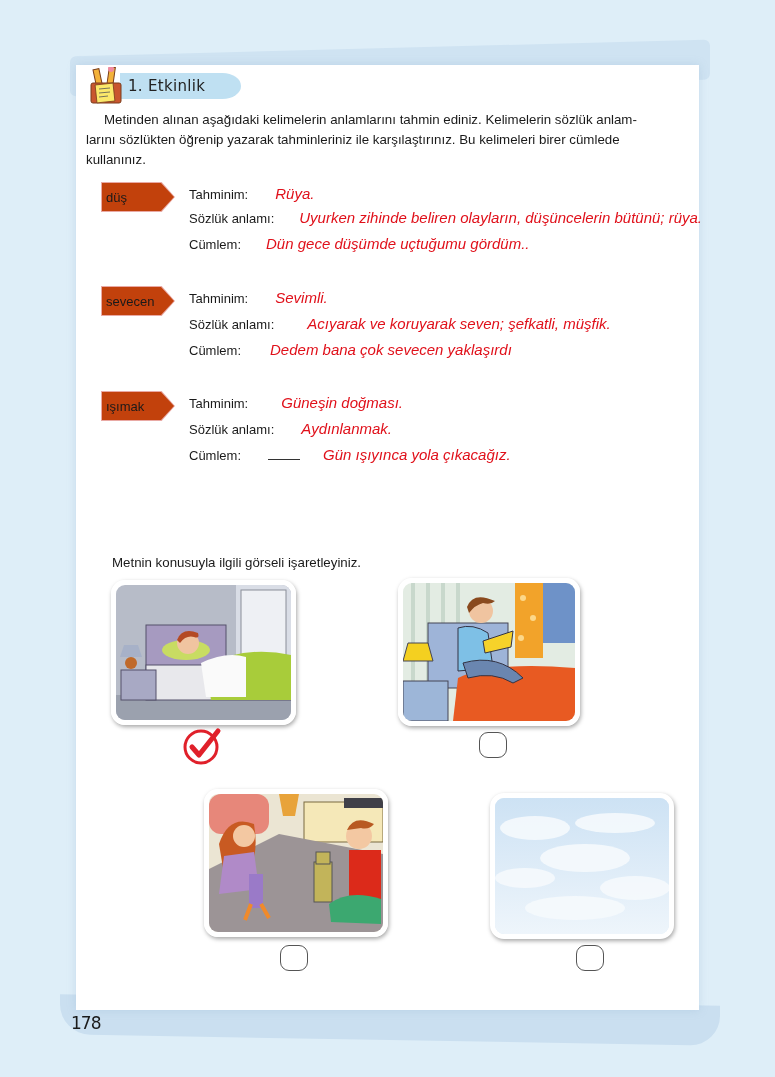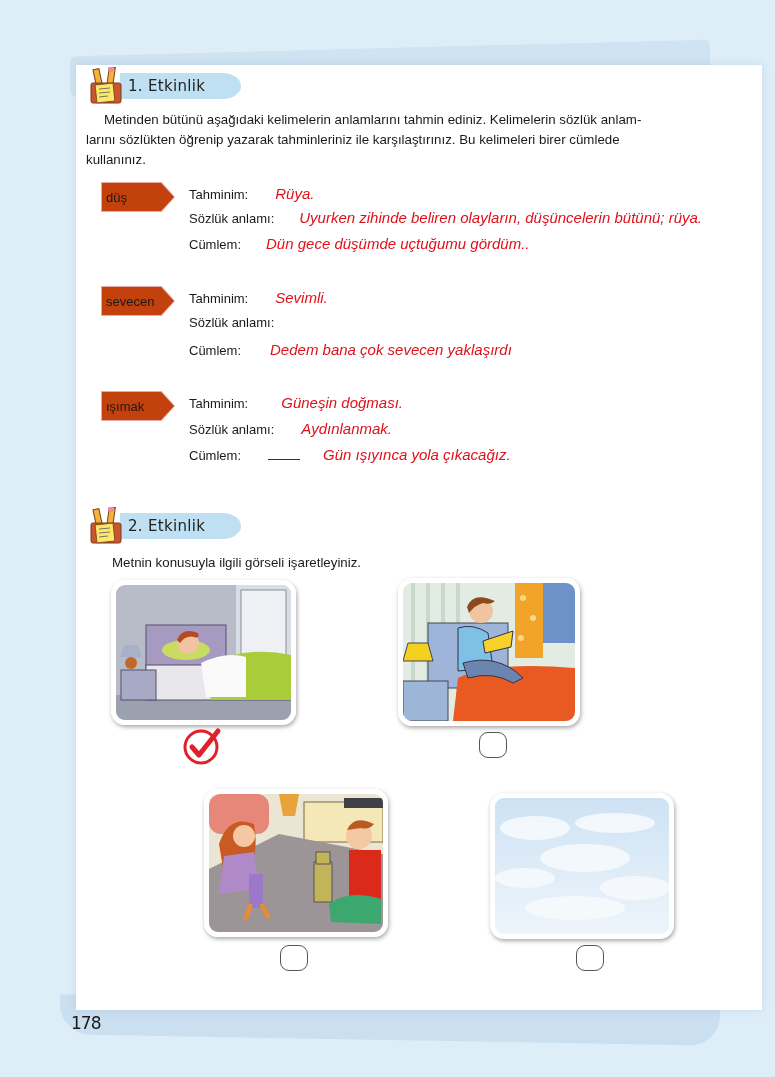--- a/index.html
+++ b/index.html
@@ -12,21 +12,21 @@
   }
   .bg-shape-top {
     position: absolute; left: 70px; top: 48px; width: 640px; height: 40px;
     background: #cfe3f2; transform: skewY(-1.5deg); border-radius: 6px;
   }
   .bg-shape-bottom {
     position: absolute; left: 60px; top: 1000px; width: 660px; height: 40px;
     background: #cadff0; border-radius: 0 0 30px 30px; transform: skewY(1deg);
   }
   .page {
-    position: absolute; left: 76px; top: 65px; width: 686px; height: 945px;
+    position: absolute; left: 76px; top: 65px; width: 623px; height: 945px;
     background: #ffffff;
     box-shadow: 0 0 8px rgba(150,180,210,0.35);
     padding-left: 44px;
   }
   .activity-header {
     position: absolute; display: flex; align-items: center;
   }
   .badge-icon {
     width: 36px; height: 38px; position: relative;
   }
@@ -104,21 +104,21 @@
         <rect x="8" y="17" width="18" height="18" fill="#fbe86a" stroke="#7a3d1c" stroke-width="0.8" transform="rotate(-6 17 26)"></rect>
         <line x1="11" y1="22" x2="22" y2="21" stroke="#555" stroke-width="0.8"></line>
         <line x1="11" y1="26" x2="22" y2="25" stroke="#555" stroke-width="0.8"></line>
         <line x1="11" y1="30" x2="20" y2="29" stroke="#555" stroke-width="0.8"></line>
       </svg>
     </div>
     <div class="badge-pill">1. Etkinlik</div>
   </div>
 
   <div class="instructions" style="top:45px;">
-    <div><span class="indent"></span><span>Metinden bütünü aşağıdaki kelimelerin anlamlarını tahmin ediniz. Kelimelerin sözlük anlam-</span></div>
+    <div><span class="indent"></span><span>Metinden alınan aşağıdaki kelimelerin anlamlarını tahmin ediniz. Kelimelerin sözlük anlam-</span></div>
     <div>larını sözlükten öğrenip yazarak tahminleriniz ile karşılaştırınız. Bu kelimeleri birer cümlede</div>
     <div>kullanınız.</div>
   </div>
 
   <div class="word-block" style="top:118px;">
     <div class="word-tag-border"></div>
     <div class="word-tag">düş</div>
     <div class="line" style="top:2px;">
       <span class="label">Tahminim:</span>
       <span class="answer">Rüya.</span>
@@ -135,20 +135,21 @@
 
   <div class="word-block" style="top:222px;">
     <div class="word-tag-border"></div>
     <div class="word-tag">sevecen</div>
     <div class="line" style="top:2px;">
       <span class="label">Tahminim:</span>
       <span class="answer">Sevimli.</span>
     </div>
     <div class="line" style="top:28px;">
       <span class="label">Sözlük anlamı:</span>
+      <span class="answer" style="margin-left:10px;">Acıyarak ve koruyarak seven; şefkatli, müşfik.</span>
     </div>
     <div class="line" style="top:54px;">
       <span class="label">Cümlem:</span>
       <span class="answer" style="margin-left:6px;">Dedem bana çok sevecen yaklaşırdı</span>
     </div>
   </div>
 
   <div class="word-block" style="top:327px;">
     <div class="word-tag-border"></div>
     <div class="word-tag">ışımak</div>
@@ -160,35 +161,20 @@
       <span class="label">Sözlük anlamı:</span>
       <span class="answer" style="margin-left:4px;">Aydınlanmak.</span>
     </div>
     <div class="line" style="top:54px;">
       <span class="label">Cümlem:</span>
       <span class="blank" style="width:32px; margin-left:4px;"></span>
       <span class="answer" style="margin-left:0;">Gün ışıyınca yola çıkacağız.</span>
     </div>
   </div>
 
-  <div class="activity-header" style="left:12px; top:442px;">
-    <div class="badge-icon">
-      <svg width="36" height="38" viewBox="0 0 36 38">
-        <rect x="7" y="2" width="6" height="20" fill="#f3b23a" stroke="#7a3d1c" stroke-width="1" transform="rotate(-12 10 12)"></rect>
-        <rect x="20" y="0" width="6" height="20" fill="#f3b23a" stroke="#7a3d1c" stroke-width="1" transform="rotate(8 23 10)"></rect>
-        <circle cx="23" cy="2" r="3" fill="#f08aa0"></circle>
-        <rect x="3" y="16" width="30" height="20" rx="2" fill="#c9562e" stroke="#7a3d1c" stroke-width="1"></rect>
-        <rect x="8" y="17" width="18" height="18" fill="#fbe86a" stroke="#7a3d1c" stroke-width="0.8" transform="rotate(-6 17 26)"></rect>
-        <line x1="11" y1="22" x2="22" y2="21" stroke="#555" stroke-width="0.8"></line>
-        <line x1="11" y1="26" x2="22" y2="25" stroke="#555" stroke-width="0.8"></line>
-        <line x1="11" y1="30" x2="20" y2="29" stroke="#555" stroke-width="0.8"></line>
-      </svg>
-    </div>
-    <div class="badge-pill">2. Etkinlik</div>
-  </div>
 
   <div class="instructions" style="top:488px; left:36px;">Metnin konusuyla ilgili görseli işaretleyiniz.</div>
 
   <div class="pic" style="left:35px; top:515px; width:185px; height:145px;">
     <svg width="175" height="135" viewBox="0 0 175 135" preserveAspectRatio="none">
       <rect width="175" height="135" fill="#b7bcc8"></rect>
       <rect x="120" y="0" width="55" height="80" fill="#d9dde6"></rect>
       <rect x="125" y="5" width="45" height="70" fill="#eef0f4" stroke="#8a8e98"></rect>
       <rect x="0" y="110" width="175" height="25" fill="#9ba1ae"></rect>
       <rect x="30" y="40" width="80" height="60" fill="#a69ac0" stroke="#55506a"></rect>

